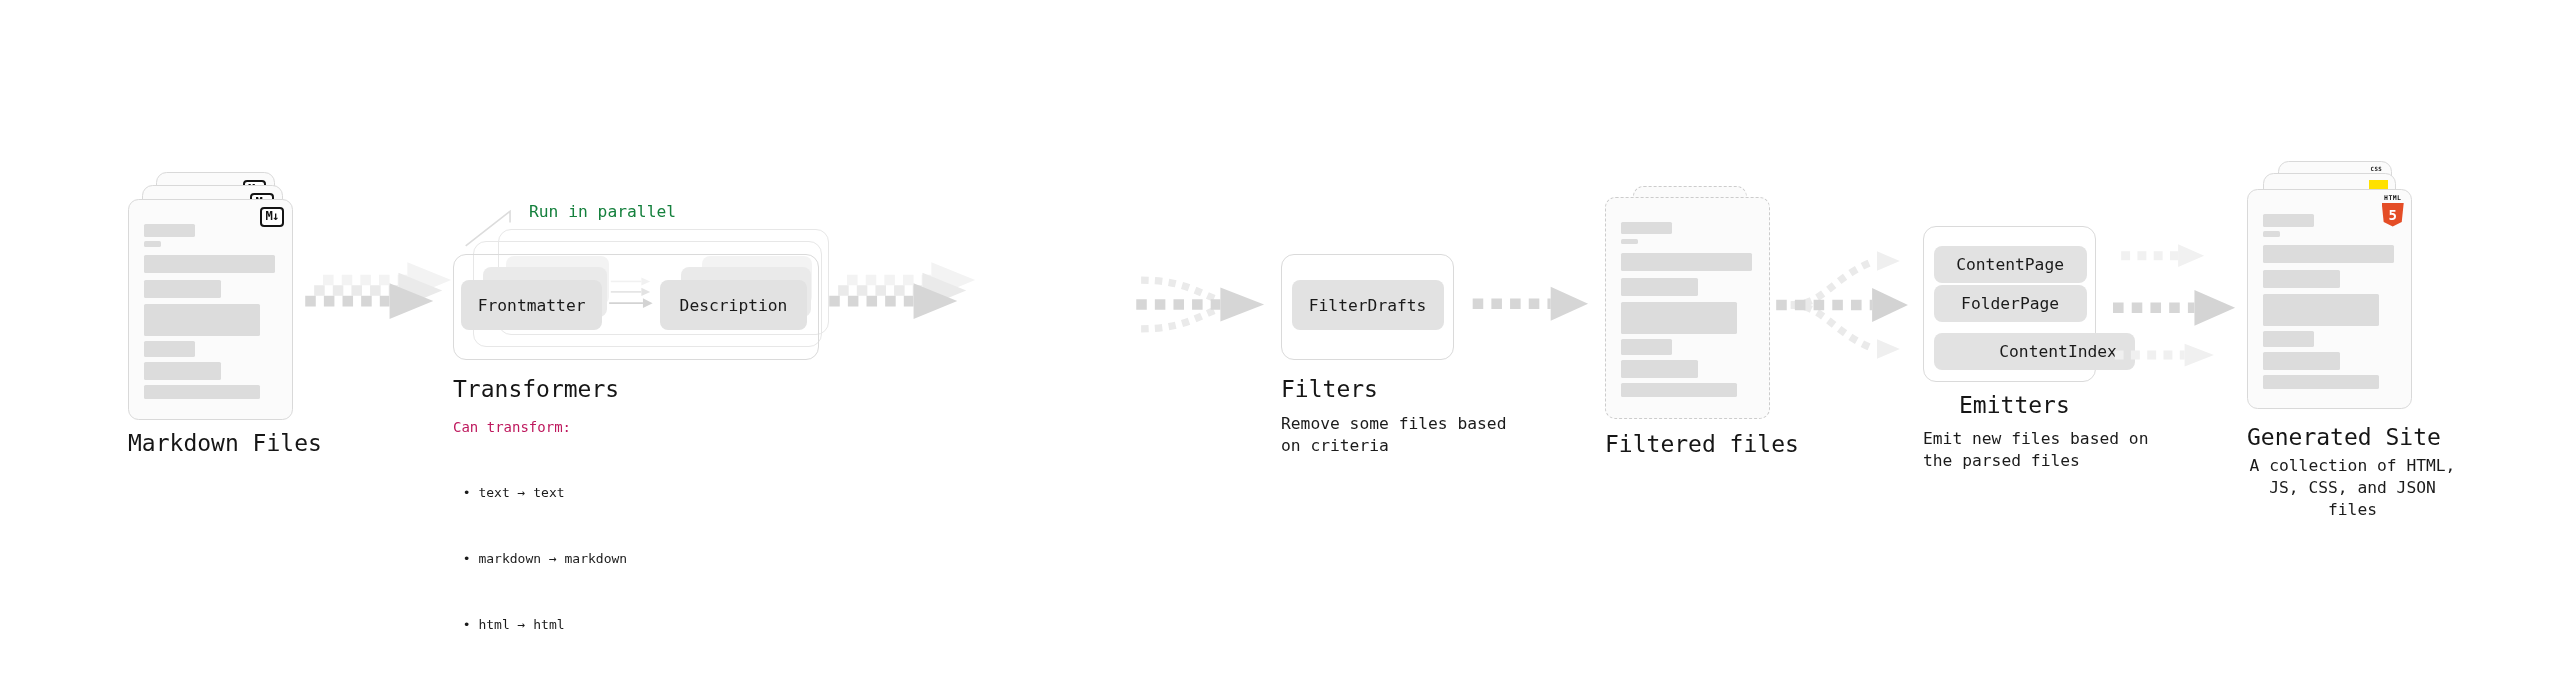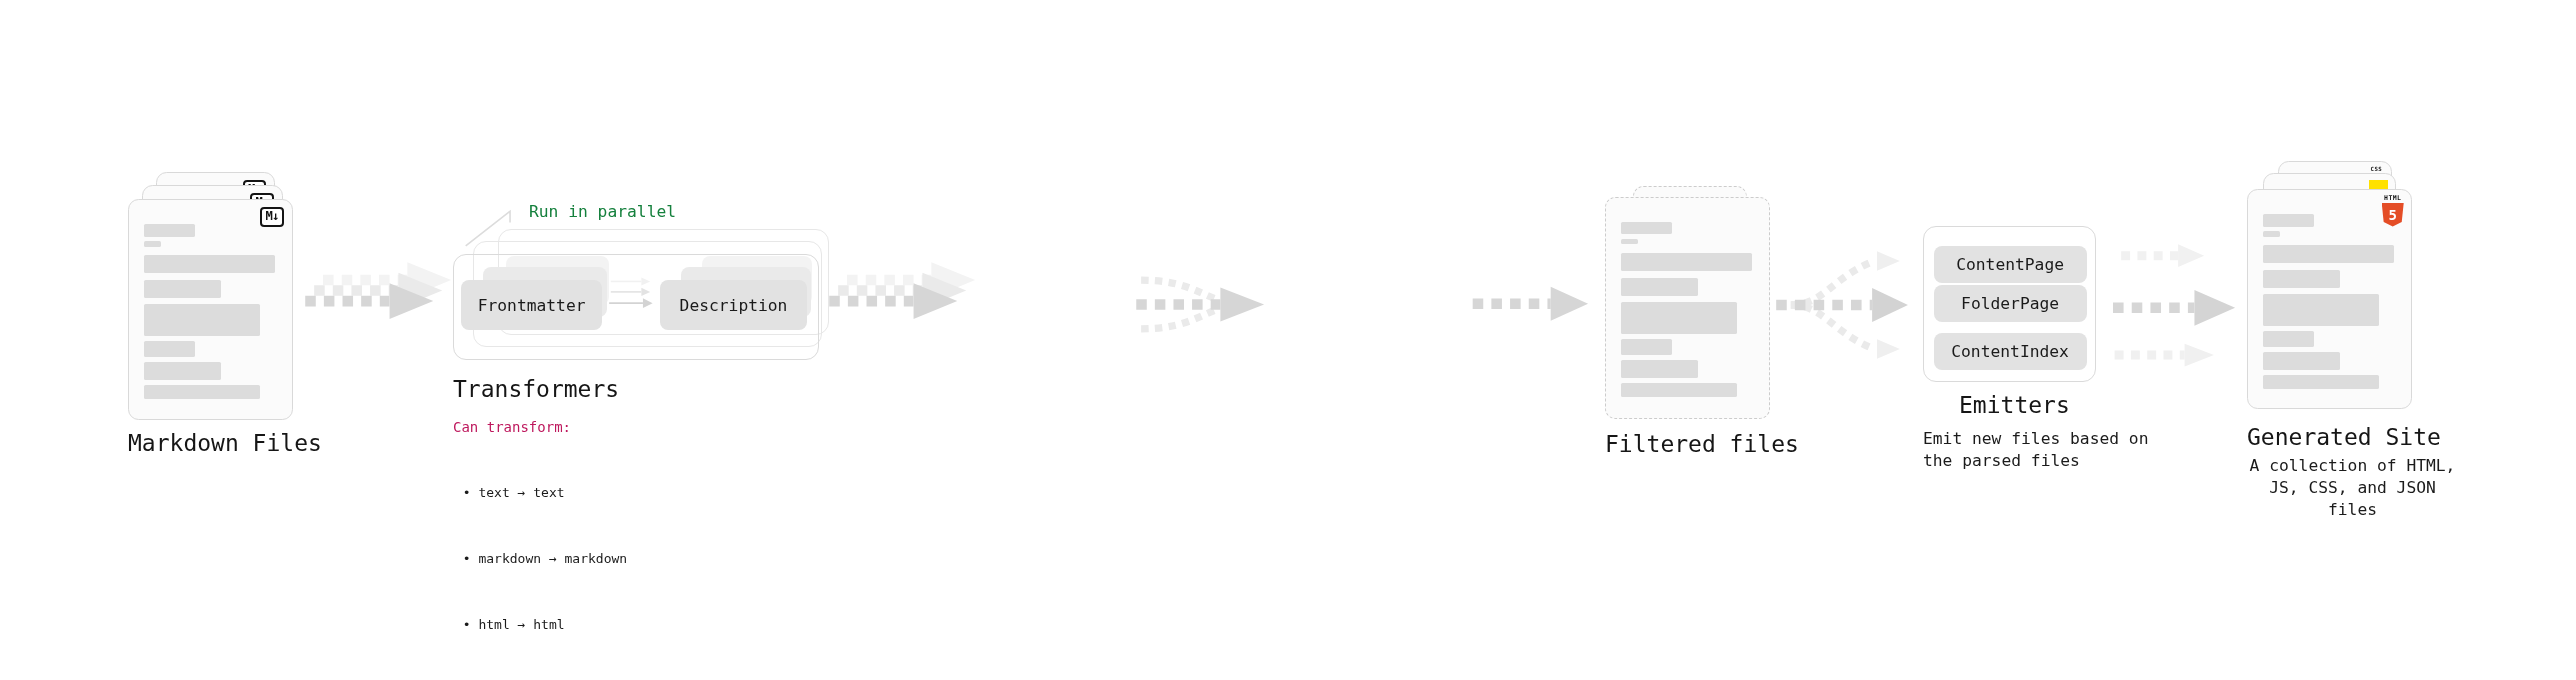--- a/index.html
+++ b/index.html
@@ -136,20 +136,27 @@
   </svg>
 
 
   <svg class="abs" style="left:1136px;top:260px;" width="134" height="89" viewBox="0 0 165 110">
     <path d="M6,25 C55,25 72,38 98,48" fill="none" stroke="#eaeaea" stroke-width="9" stroke-dasharray="9 8"></path>
     <path d="M6,85 C55,85 72,72 98,62" fill="none" stroke="#eaeaea" stroke-width="9" stroke-dasharray="9 8"></path>
     <line x1="0" y1="55" x2="104" y2="55" stroke="#d6d6d6" stroke-width="13" stroke-dasharray="13 10"></line>
     <polygon points="104,34 158,55 104,76" fill="#d6d6d6"></polygon>
   </svg>
 
+  <div class="stage" style="left:1281px;top:254px;width:244px;height:228px;">
+    <div class="frame" style="left:0;top:0;width:173px;height:106px;"></div>
+    <div class="plugin" style="left:10.6px;top:26px;width:152px;height:50px;">FilterDrafts</div>
+    <div class="stage-title" style="left:0;top:122px;">Filters</div>
+    <div class="stage-caption" style="left:0;top:159px;">Remove some files based
+on criteria</div>
+  </div>
 
   <svg class="abs" style="left:1471px;top:285px;" width="122" height="39" viewBox="0 0 150 48">
     <line x1="2" y1="23" x2="98" y2="23" stroke="#d6d6d6" stroke-width="13" stroke-dasharray="13 10"></line>
     <polygon points="98,2 144,23 98,44" fill="#d6d6d6"></polygon>
   </svg>
 
   <div class="stage" style="left:1605px;top:186px;width:211px;height:309px;">
     <div class="doc dashed" style="left:28.4px;top:0;width:114px;height:221px;"></div>
     <div class="doc dashed" style="left:0;top:10.6px;width:165px;height:222px;">
         <div class="bar b1"></div>
@@ -170,21 +177,21 @@
     <path d="M18,75 C58,75 68,108 118,128" fill="none" stroke="#eaeaea" stroke-width="9" stroke-dasharray="9 8"></path>
     <polygon points="124,117 152,129 124,141" fill="#efefef"></polygon>
     <line x1="0" y1="75" x2="118" y2="75" stroke="#d6d6d6" stroke-width="13" stroke-dasharray="13 10"></line>
     <polygon points="118,54 162,75 118,96" fill="#d3d3d3"></polygon>
   </svg>
 
   <div class="stage" style="left:1923px;top:226px;width:244px;height:268px;">
     <div class="frame" style="left:0;top:0;width:173px;height:156px;"></div>
     <div class="plugin" style="left:10.6px;top:20px;width:153px;height:37px;">ContentPage</div>
     <div class="plugin" style="left:10.6px;top:59px;width:153px;height:37px;">FolderPage</div>
-    <div class="plugin" style="left:10.6px;top:107px;width:153px;height:37px;">ContentIndex</div>
+    <div class="plugin" style="left:10.6px;top:107px;width:153px;height:37px;padding-left:48px;">ContentIndex</div>
     <div class="stage-title" style="left:0;top:166px;margin-left:36px;">Emitters</div>
     <div class="stage-caption" style="left:0;top:202px;">Emit new files based on
 the parsed files</div>
   </div>
 
   <svg class="abs" style="left:2113px;top:241px;" width="127" height="132" viewBox="0 0 156 162">
     <line x1="10" y1="18" x2="80" y2="18" stroke="#f1f1f1" stroke-width="11" stroke-dasharray="11 9"></line>
     <polygon points="80,4 112,18 80,32" fill="#f1f1f1"></polygon>
     <line x1="0" y1="82" x2="100" y2="82" stroke="#d6d6d6" stroke-width="13" stroke-dasharray="13 10"></line>
     <polygon points="100,60 150,82 100,104" fill="#d4d4d4"></polygon>

